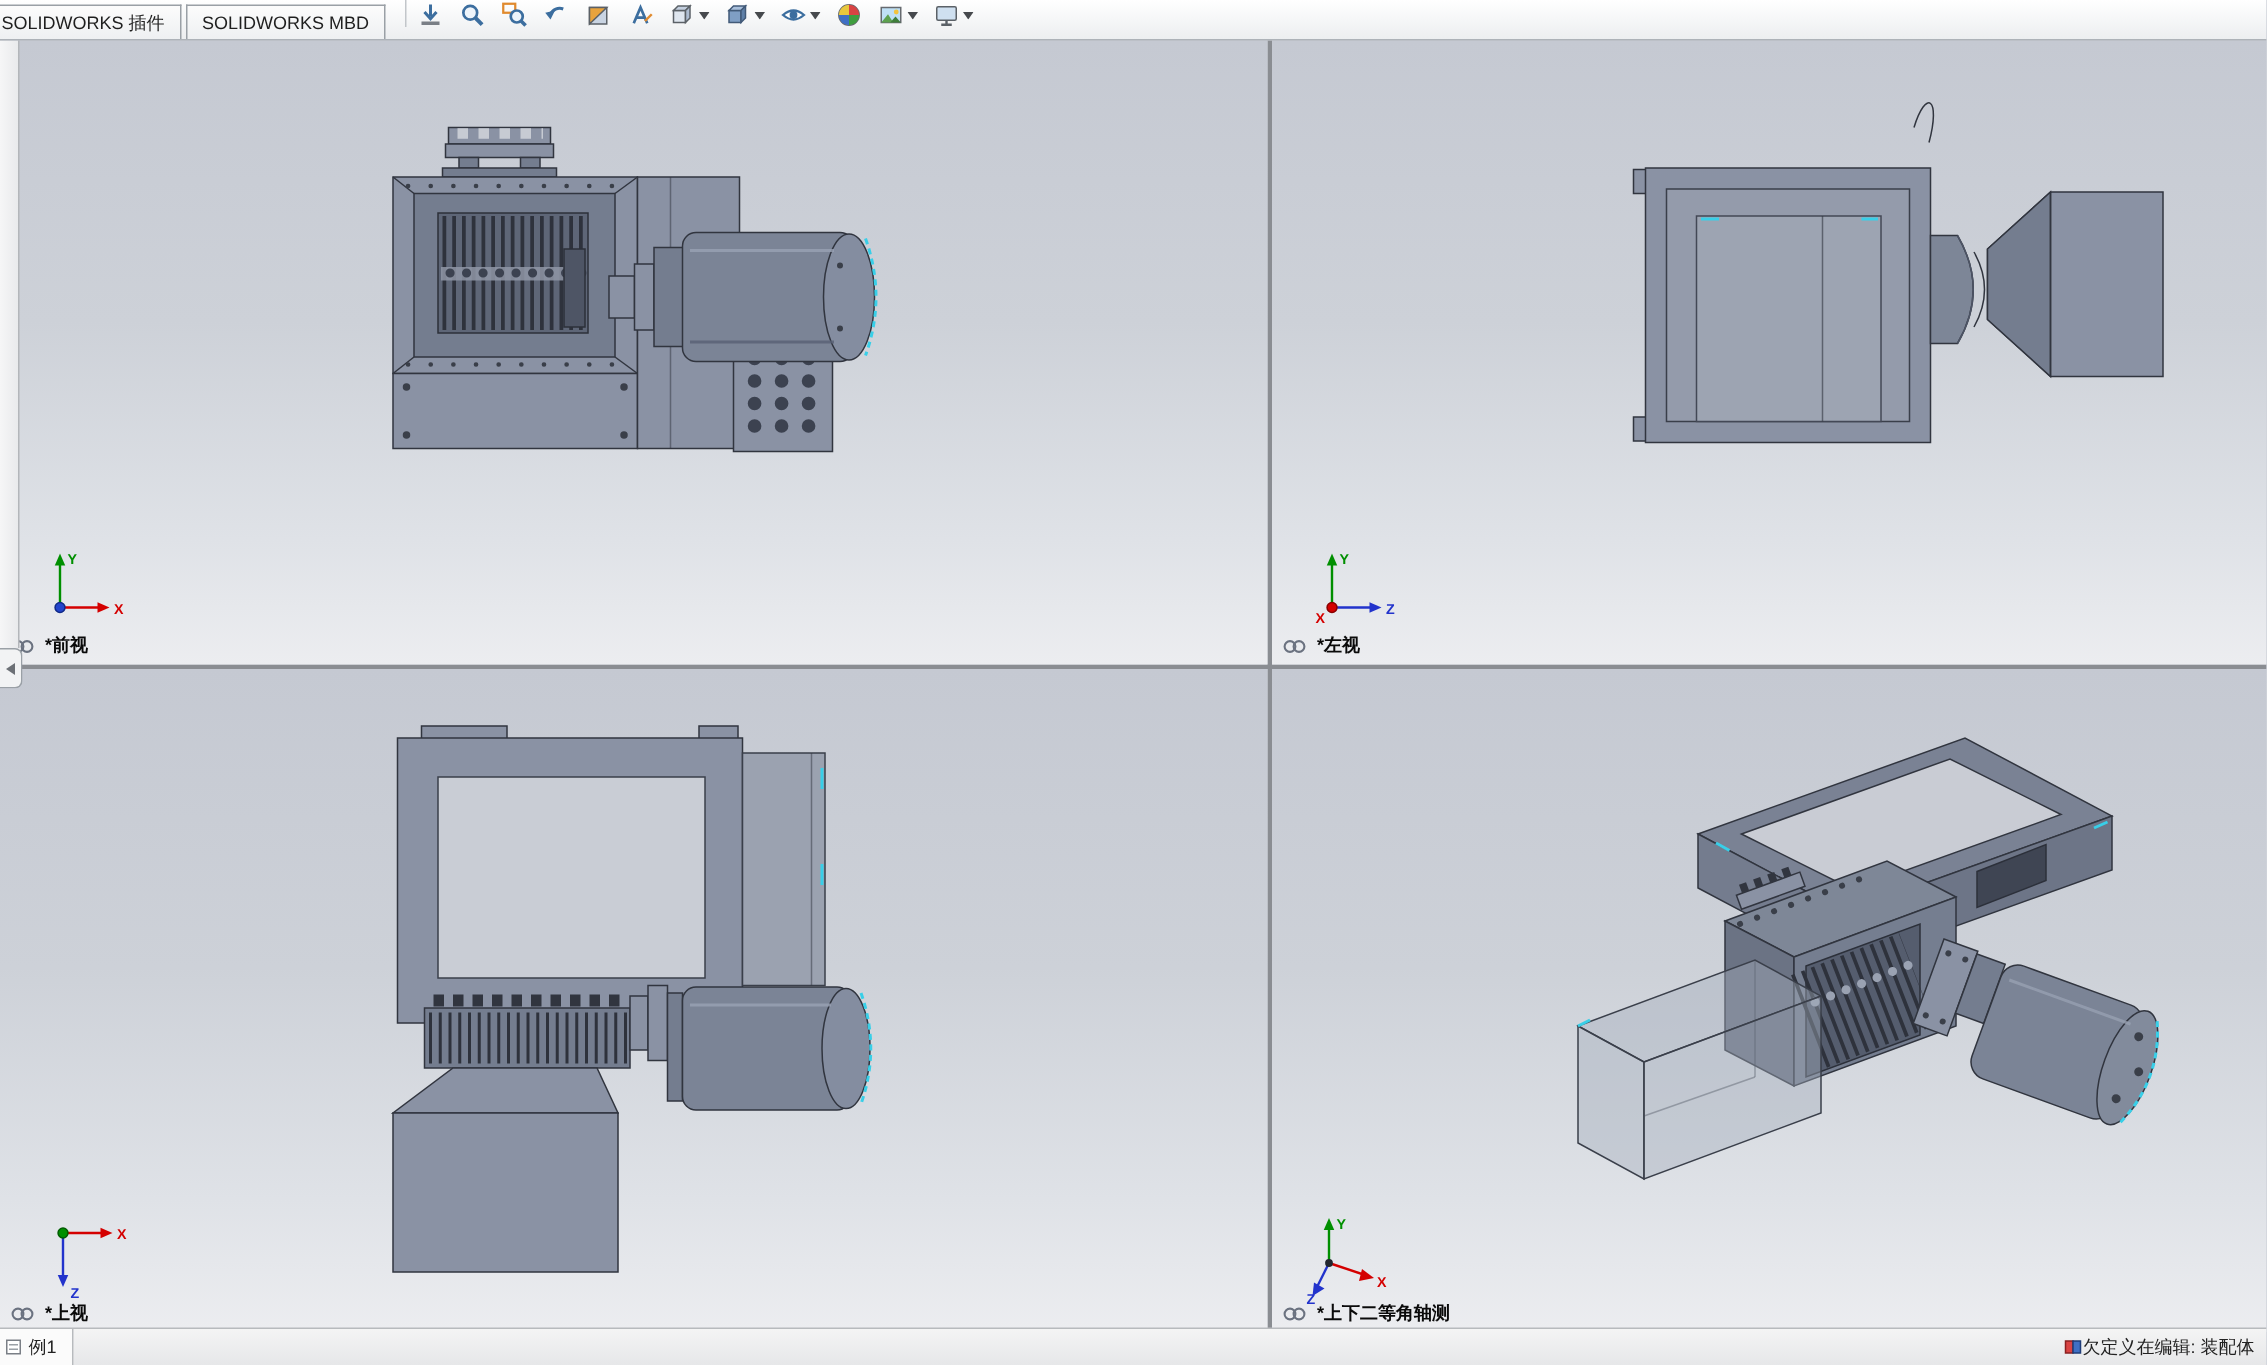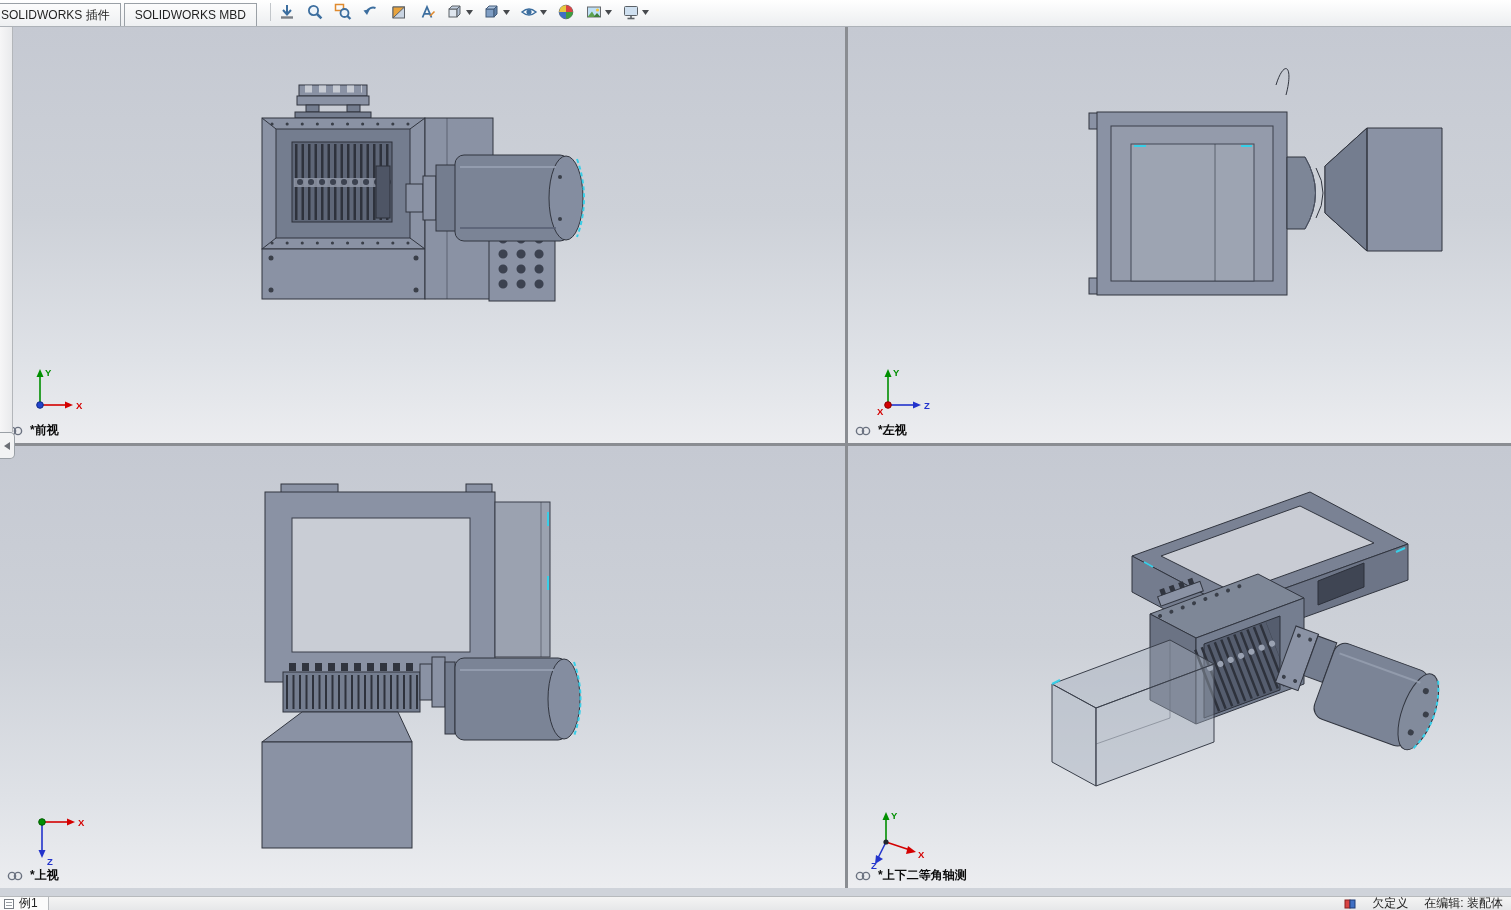--- a/index.html
+++ b/index.html
@@ -3,21 +3,21 @@
 <meta charset="utf-8">
 <style>
   *{box-sizing:border-box;margin:0;padding:0}
   html,body{width:1511px;height:910px;overflow:hidden}
   body{font-family:"Liberation Sans","DejaVu Sans",sans-serif;background:#cfd3da}
   #app{position:relative;width:1511px;height:910px;background:#cfd3da}
 
   
   .topbar{position:absolute;top:0;left:0;width:100%;height:27px;
     background:linear-gradient(#ffffff,#eceef0);border-bottom:1px solid #adb2b8;
-    display:flex;align-items:center;z-index:5}
+    display:flex;align-items:flex-start;z-index:5}
   .tabs{display:flex;align-items:flex-end;height:100%}
   .tab{height:23px;display:flex;align-items:center;padding:0 10px;font-size:12px;color:#1f1f1f;
     background:linear-gradient(#fcfcfc,#eef0f2);border:1px solid #9aa0a6;border-bottom:none;
     margin-right:3px;white-space:nowrap}
   .tab.cut{margin-left:-10px}
   .tbsep{width:1px;height:18px;background:#c2c6ca;margin:0 6px 3px 10px}
   .toolbar{display:flex;align-items:center;gap:8px;margin-bottom:2px}
   .tool{display:flex;align-items:center;gap:2px;border:0;background:transparent;padding:1px;cursor:default}
   .tool svg{display:block}
 
@@ -51,26 +51,26 @@
   .glass{fill:rgba(165,173,188,0.42);stroke:#3a3f4a;stroke-width:1}
 
   
   .left-strip{position:absolute;left:0;top:27px;width:13px;height:405px;
     background:linear-gradient(90deg,#f6f6f7,#e9eaec);border-right:1px solid #b3b6ba;z-index:4}
   .left-strip-tab{position:absolute;left:0;top:432px;width:15px;height:27px;background:#f2f3f4;
     border:1px solid #9aa0a6;border-left:none;border-radius:0 5px 5px 0;display:flex;
     align-items:center;justify-content:center;z-index:6}
 
   
-  .statusbar{position:absolute;left:0;bottom:0;width:100%;height:14px;
+  .statusbar{position:absolute;left:0;bottom:0;width:100%;height:25px;
     background:linear-gradient(#f4f4f4,#e6e7e9);border-top:1px solid #b7babd;
     display:flex;font-size:12px;color:#222;z-index:5}
   .sheet-tab{display:flex;align-items:center;gap:4px;height:100%;padding:0 10px 0 3px;
     background:#fbfbfb;border-right:1px solid #b7babd}
-  .status-right{margin-left:auto;display:flex;align-items:center;gap:16px;padding-right:8px}
+  .status-right{margin-left:auto;display:flex;align-items:center;padding-right:8px}
 </style>
 </head>
 <body>
 
 <div id="app">
 
   <header class="topbar">
     <div class="tabs">
       <div class="tab cut">
         <span>SOLIDWORKS 插件</span>

